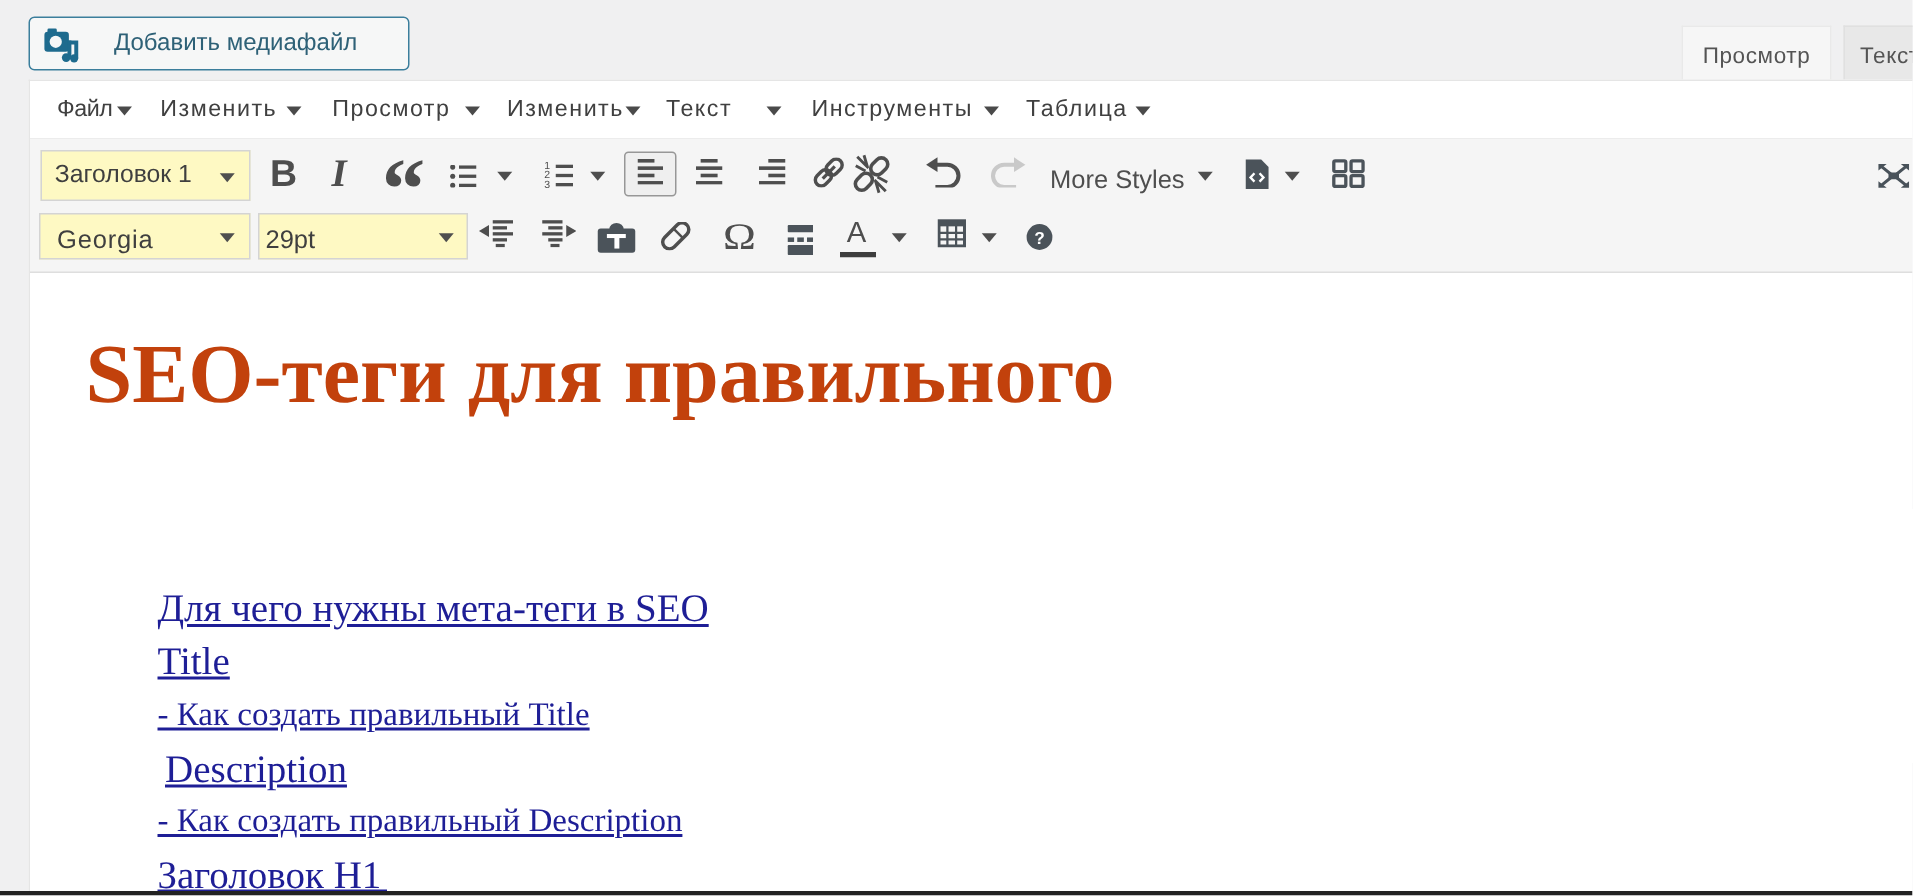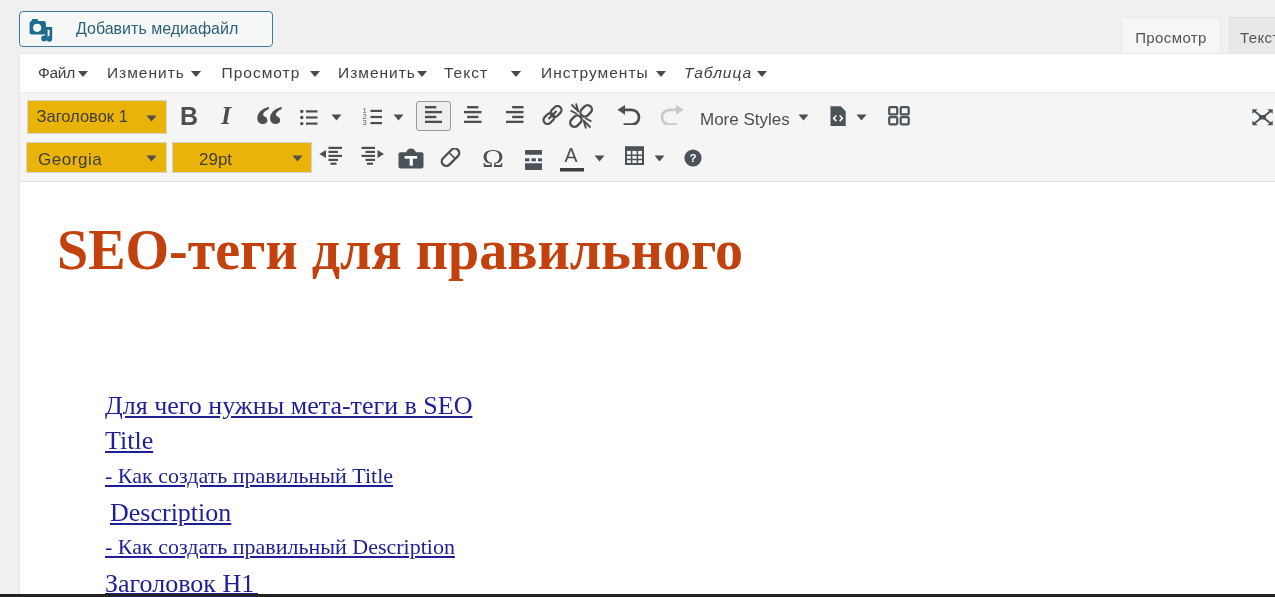--- a/index.html
+++ b/index.html
@@ -23,21 +23,21 @@
 
 
 .menubar { position:absolute; left:0; top:0; width:100%; height:39px; background:#ffffff;
   border-bottom:1px solid #ececec; }
 .mitem { position:absolute; top:0; height:39px; line-height:37px; color:#404040; font-size:15.5px; letter-spacing:1px; white-space:nowrap; }
 .marr { position:absolute; top:17.4px; width:0; height:0; border-left:5.2px solid transparent; border-right:5.2px solid transparent; border-top:6.5px solid #4a4a4a; }
 
 
 .toolbar { position:absolute; left:0; top:39px; width:100%; height:89px; background:#f5f5f5;
   border-bottom:1px solid #dedede; }
-.selbox { position:absolute; background:#eab308; border:1px solid #d4d4d4; color:#3f3f3f; font-size:16px; }
+.selbox { position:absolute; background:#fef9c3; border:1px solid #d4d4d4; color:#3f3f3f; font-size:16px; }
 .selbox .arr { position:absolute; }
 .ic { position:absolute; }
 .tx { position:absolute; color:#4e4e4e; white-space:nowrap; }
 .abox { position:absolute; left:396px; top:8.4px; width:34.5px; height:30px; background:#efefef; border:1.5px solid #979797; border-radius:3px; }
 
 
 .content { position:absolute; left:0; top:128px; width:100%; height:414px; background:#fff; overflow:hidden; }
 .h1l { position:absolute; font-family:"Liberation Serif", serif; font-weight:bold; font-size:56px; line-height:56px; color:#c2410c; white-space:nowrap; }
 .lnk { position:absolute; font-family:"Liberation Serif", serif; color:#1e1e96; text-decoration:underline; white-space:nowrap; line-height:1;}
 .big { font-size:26px; }
@@ -71,21 +71,21 @@
     <span class="mitem" style="left:86.9px;">Изменить</span>
       <span class="marr" style="left:171.4px;"></span>
     <span class="mitem" style="left:201.5px;">Просмотр</span>
       <span class="marr" style="left:290px;"></span>
     <span class="mitem" style="left:318px;">Изменить</span>
       <span class="marr" style="left:397px;"></span>
     <span class="mitem" style="left:424px;">Текст</span>
       <span class="marr" style="left:491px;"></span>
     <span class="mitem" style="left:521px;">Инструменты</span>
       <span class="marr" style="left:636px;"></span>
-    <span class="mitem" style="left:664px;font-style:italic;">Таблица</span>
+    <span class="mitem" style="left:664px;">Таблица</span>
       <span class="marr" style="left:737px;"></span>
   </div>
 
   <div class="toolbar">
 
     <div class="selbox" style="left:7px; top:7px; width:140px; height:34px; line-height:31.5px; padding-left:8.5px; font-size:16.5px;">Заголовок 1
       <svg class="arr" style="right:9px; top:14px;" width="11" height="7" viewBox="0 0 11 7">
           <path d="M0.5 0.5 h10 l-5 6 z" fill="#4f4f4f"></path>
         </svg>
     </div>
@@ -209,21 +209,21 @@
           <polygon points="20.7,16.2 15.2,16.2 20.7,11.8"></polygon>
         <path d="M2 1.8 l6.5 5.2 M19 1.8 l-6.5 5.2 M2 14.7 l6.5 -5.2 M19 14.7 l-6.5 -5.2" stroke="#49525a" stroke-width="2"></path>
       </g>
     </svg>
 
     <div class="selbox" style="left:6px; top:49px; width:141px; height:31px; line-height:34px; padding-left:11px; font-size:17px; letter-spacing:0.55px;">Georgia
       <svg class="arr" style="right:9px; top:12px;" width="11" height="7" viewBox="0 0 11 7">
           <path d="M0.5 0.5 h10 l-5 6 z" fill="#4f4f4f"></path>
         </svg>
     </div>
-    <div class="selbox" style="left:152px; top:49px; width:140px; height:31px; line-height:34px; padding-left:26px; font-size:17px;">29pt
+    <div class="selbox" style="left:152px; top:49px; width:140px; height:31px; line-height:34px; padding-left:4px; font-size:17px;">29pt
       <svg class="arr" style="right:8px; top:12px;" width="11" height="7" viewBox="0 0 11 7">
           <path d="M0.5 0.5 h10 l-5 6 z" fill="#4f4f4f"></path>
         </svg>
     </div>
 
     <svg class="ic" style="left:299px; top:52.5px;" width="23.5" height="19" viewBox="0 0 23.5 19">
       <g fill="#4e4e4e">
           <rect x="9.5" y="0.8" width="13.5" height="2.2"></rect>
           <rect x="9.5" y="4.8" width="9.5" height="2.2"></rect>
           <rect x="9.5" y="8.8" width="13.5" height="2.2"></rect>

